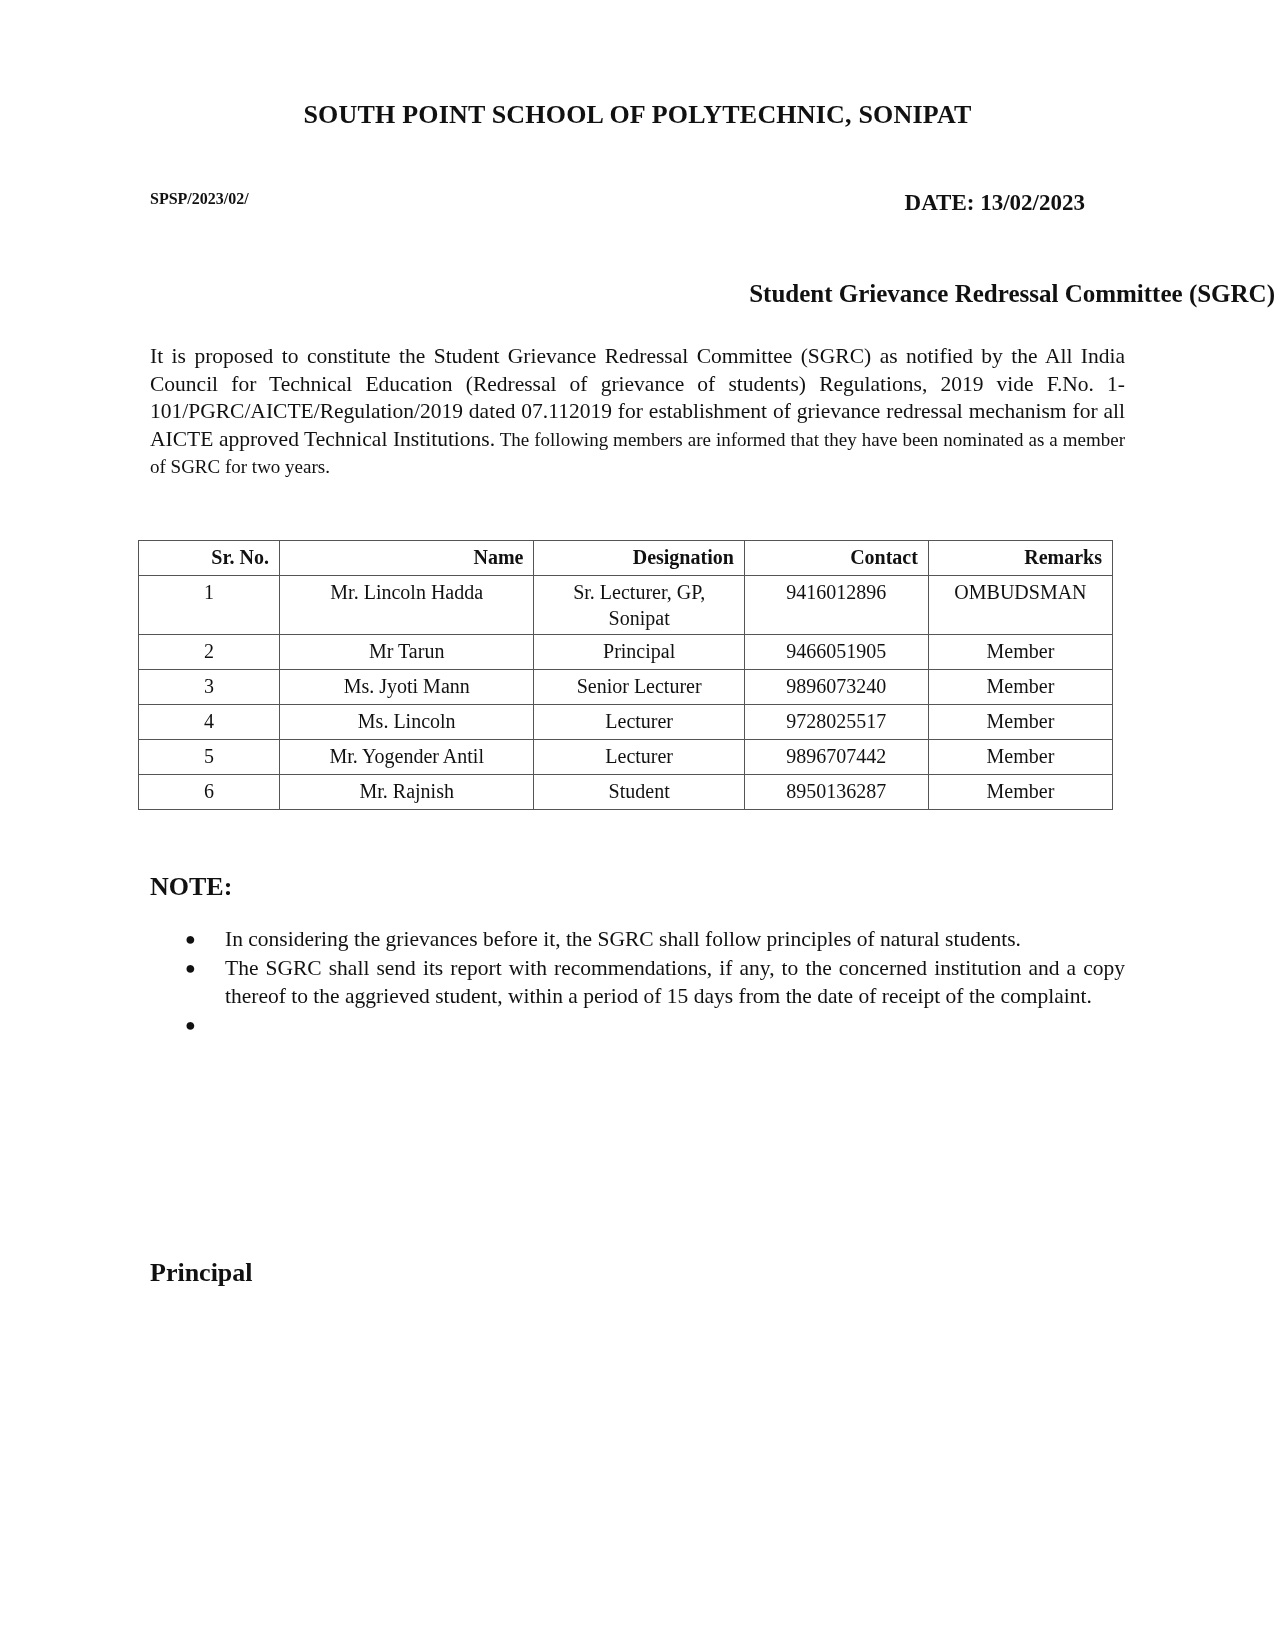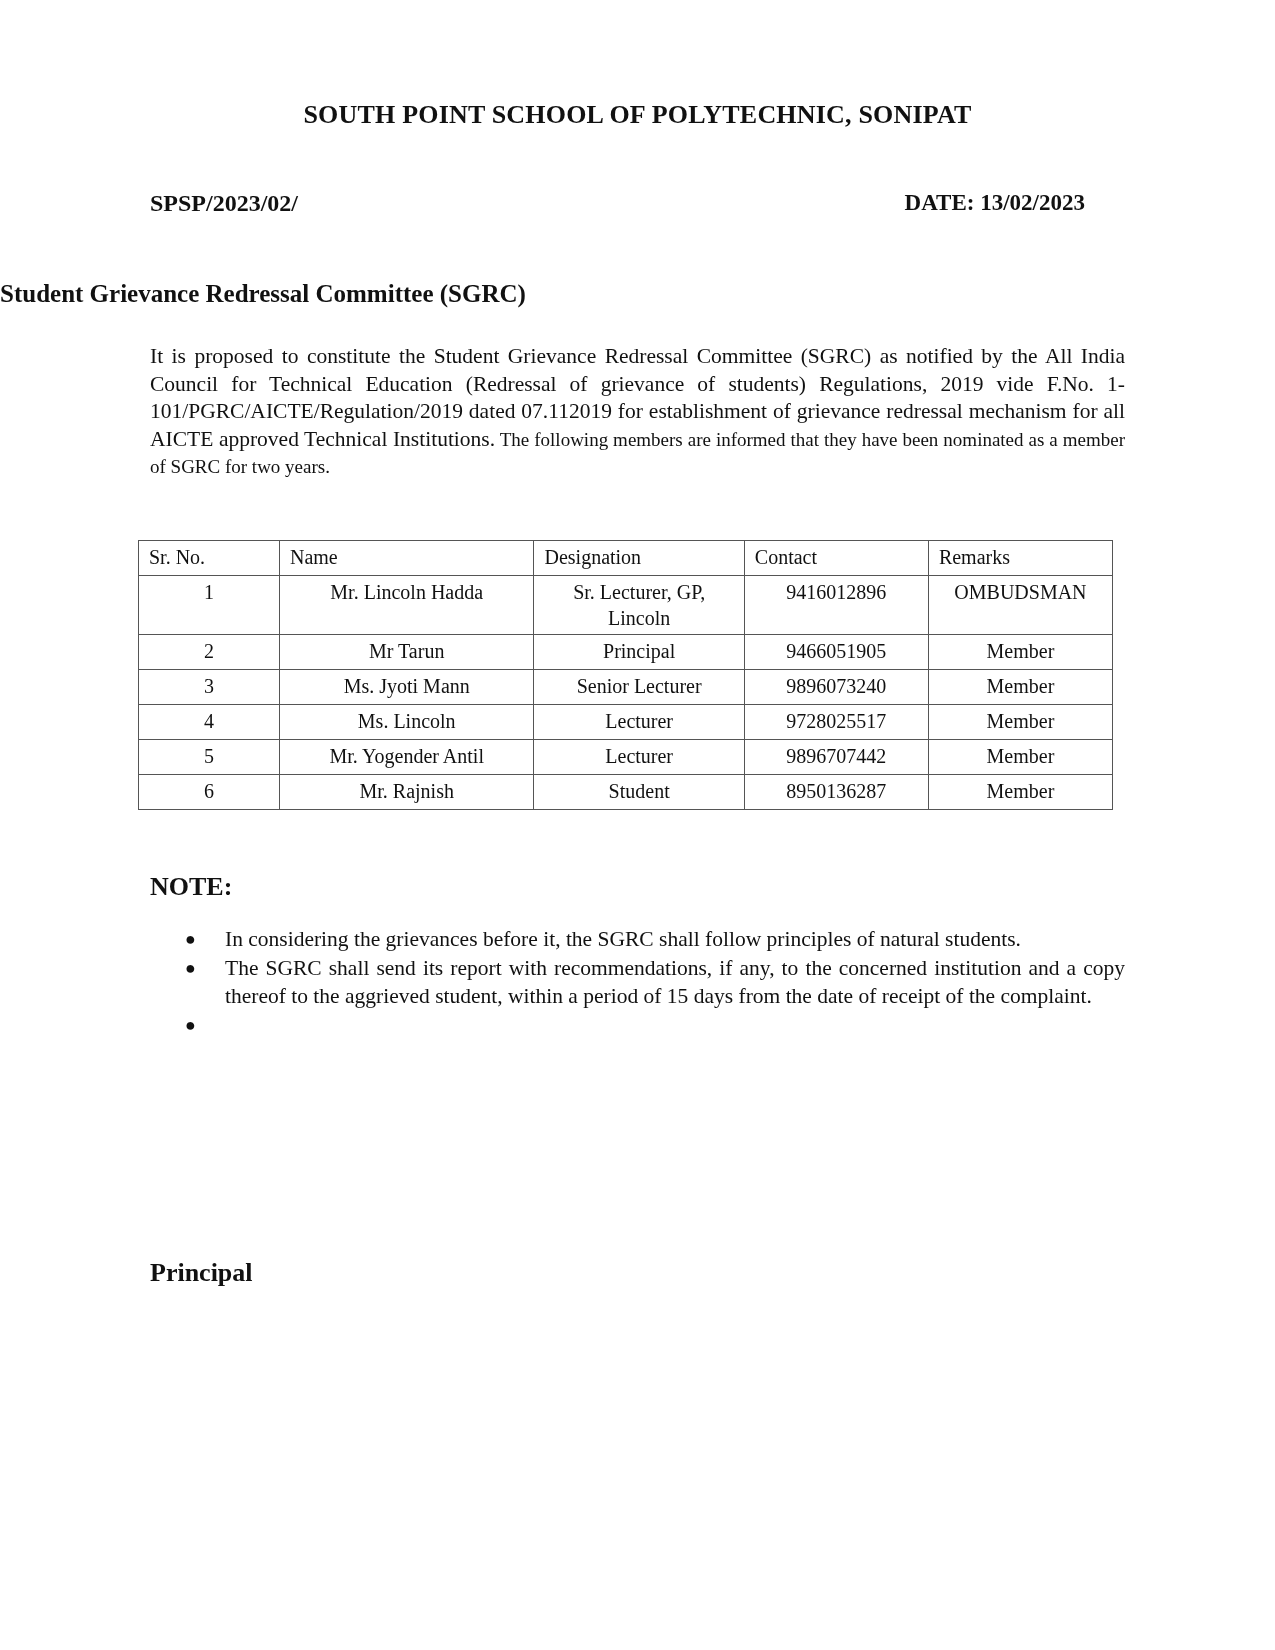--- a/index.html
+++ b/index.html
@@ -1,32 +1,32 @@
 <!DOCTYPE html>
 <html><head>
 <meta charset="utf-8">
 <style>
   html, body { margin: 0; padding: 0; background: #ffffff; }
   body { width: 1275px; height: 1650px; position: relative; overflow: hidden;
          font-family: "Liberation Serif", "DejaVu Serif", serif; color: #111; }
   .page { position: absolute; left: 0; top: 0; width: 1275px; height: 1650px; }
   .inst-title { position: absolute; top: 100px; left: 0; width: 1275px; text-align: center;
     font-weight: bold; font-size: 26px; letter-spacing: 0.2px; }
-  .ref { position: absolute; top: 190px; left: 150px; font-weight: bold; font-size: 24px; }
+  .ref { position: absolute; top: 190px; left: 150px; font-weight: bold; font-size: 16px; }
   .date { position: absolute; top: 190px; right: 190px; font-weight: bold; font-size: 23px; }
-  .doc-heading { position: absolute; top: 280px; left: 0; width: 1275px; text-align: left;
+  .doc-heading { position: absolute; top: 280px; left: 0; width: 1275px; text-align: right;
     font-weight: bold; font-size: 25px; }
   .intro { position: absolute; top: 343px; left: 150px; width: 975px; font-size: 21.5px;
     line-height: 27.5px; text-align: justify; }
   .intro .small { font-size: 19px; }
   table.members { position: absolute; top: 540px; left: 138px; width: 975px;
     border-collapse: collapse; font-size: 20px; }
   table.members th, table.members td { border: 1.5px solid #555; padding: 3px 10px;
     vertical-align: top; line-height: 26px; text-align: center; }
-  table.members th { font-weight: normal; text-align: left; height: 28px; }
+  table.members th { font-weight: bold; text-align: right; height: 28px; }
   table.members td.num { text-align: center; }
   table.members tr.row td { height: 28px; }
   .note-label { position: absolute; top: 872px; left: 150px; font-weight: bold; font-size: 26px; }
   ul.notes { position: absolute; top: 925px; left: 150px; width: 975px; margin: 0; padding: 0;
     list-style: none; font-size: 21.5px; line-height: 28.5px; }
   ul.notes li { position: relative; padding-left: 75px; text-align: justify; }
   ul.notes li .bullet { position: absolute; left: 35px; top: 0; font-size: 18px; }
   .signatory { position: absolute; top: 1258px; left: 150px; font-weight: bold; font-size: 26px; }
 </style>
 </head>
@@ -55,21 +55,21 @@
         <th>Name</th>
         <th>Designation</th>
         <th>Contact</th>
         <th>Remarks</th>
       </tr>
     </thead>
     <tbody>
       <tr class="row">
         <td class="num">1</td>
         <td>Mr. Lincoln Hadda</td>
-        <td>Sr. Lecturer, GP, Lincoln</td>
+        <td>Sr. Lecturer, GP, Sonipat</td>
         <td>9416012896</td>
         <td>OMBUDSMAN</td>
       </tr>
       <tr class="row">
         <td class="num">2</td>
         <td>Mr Tarun</td>
         <td>Principal</td>
         <td>9466051905</td>
         <td>Member</td>
       </tr>

